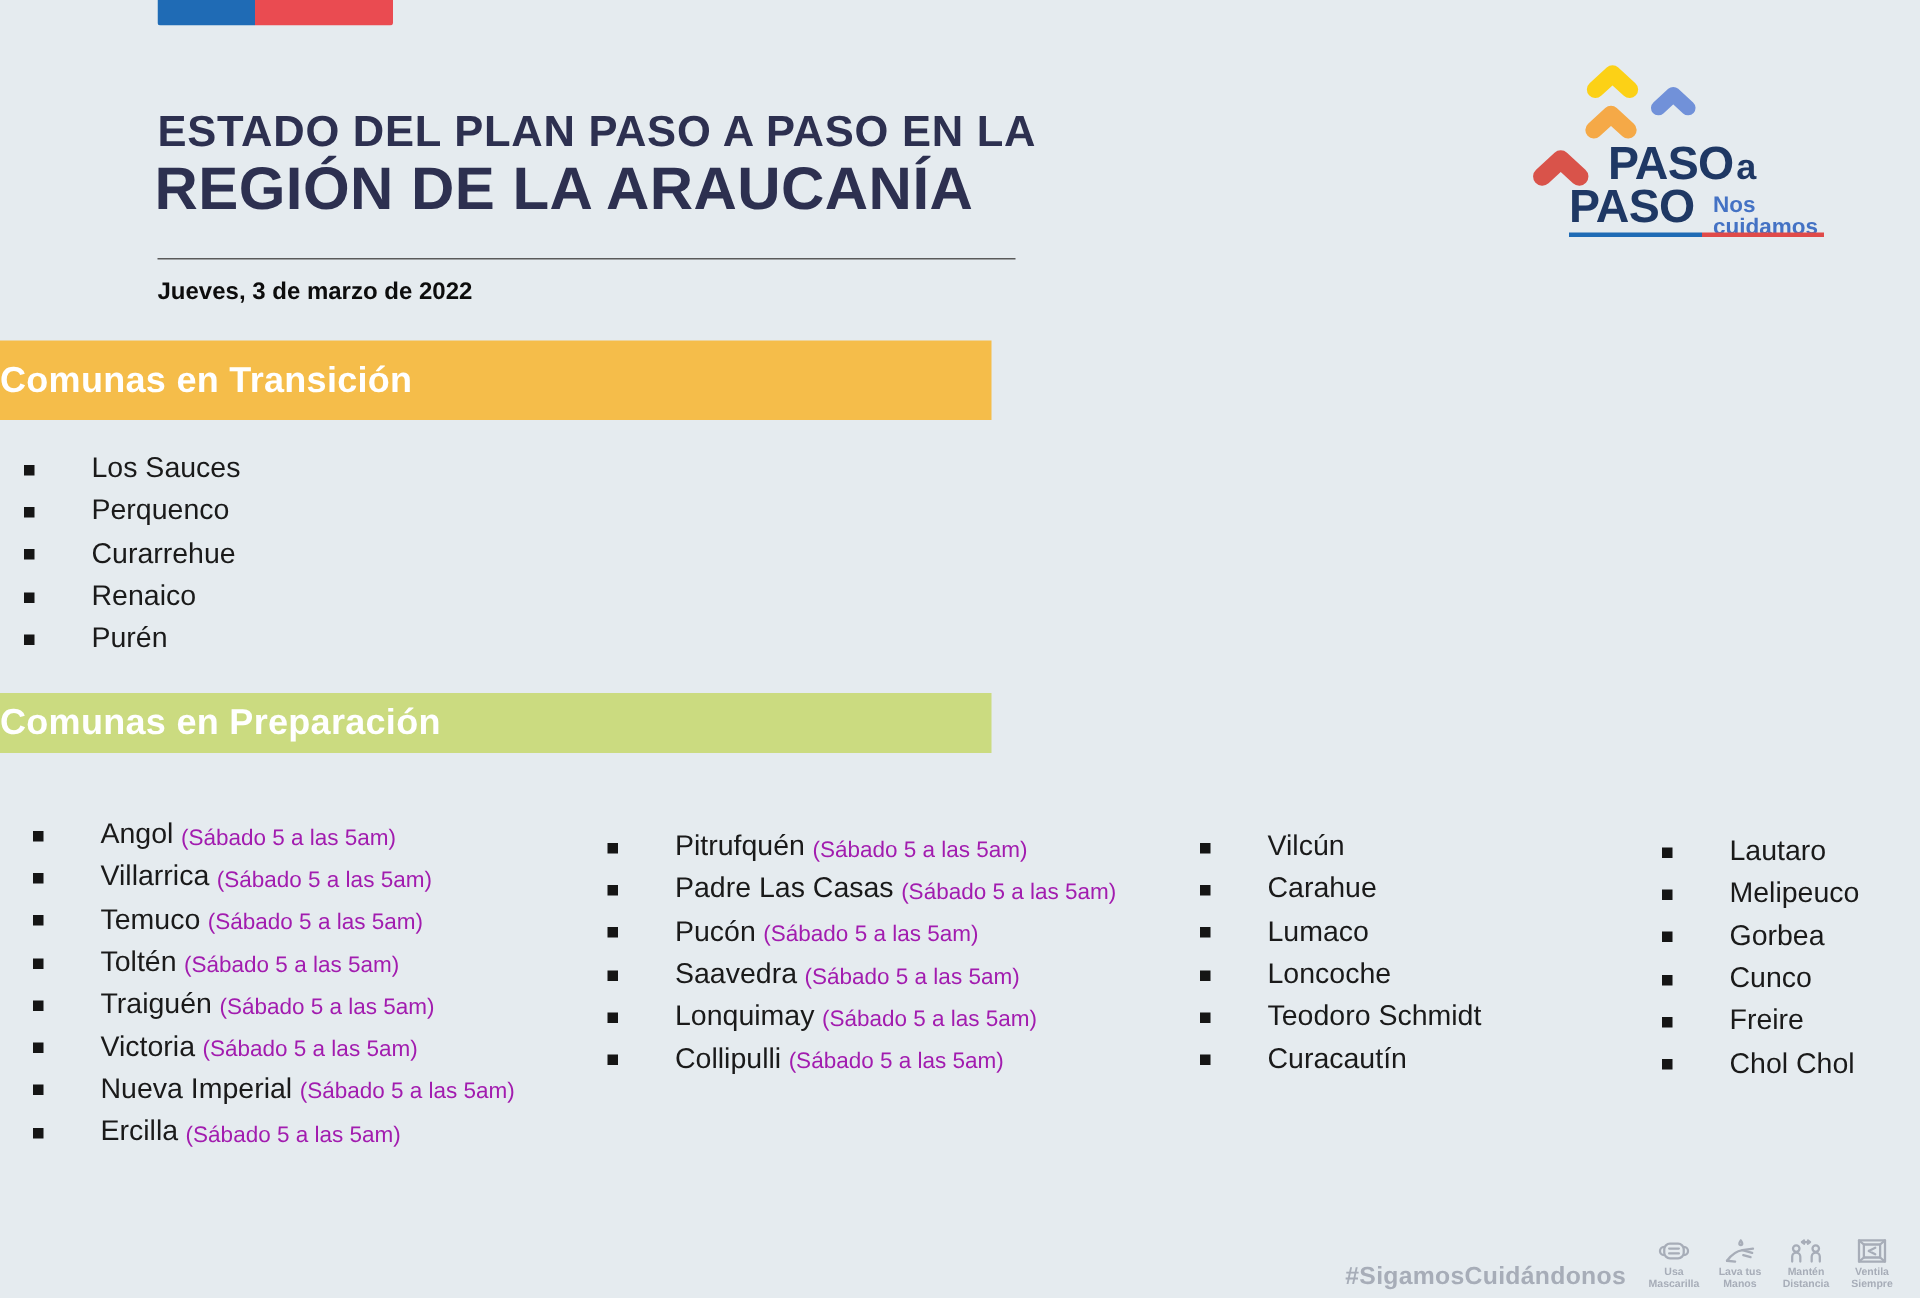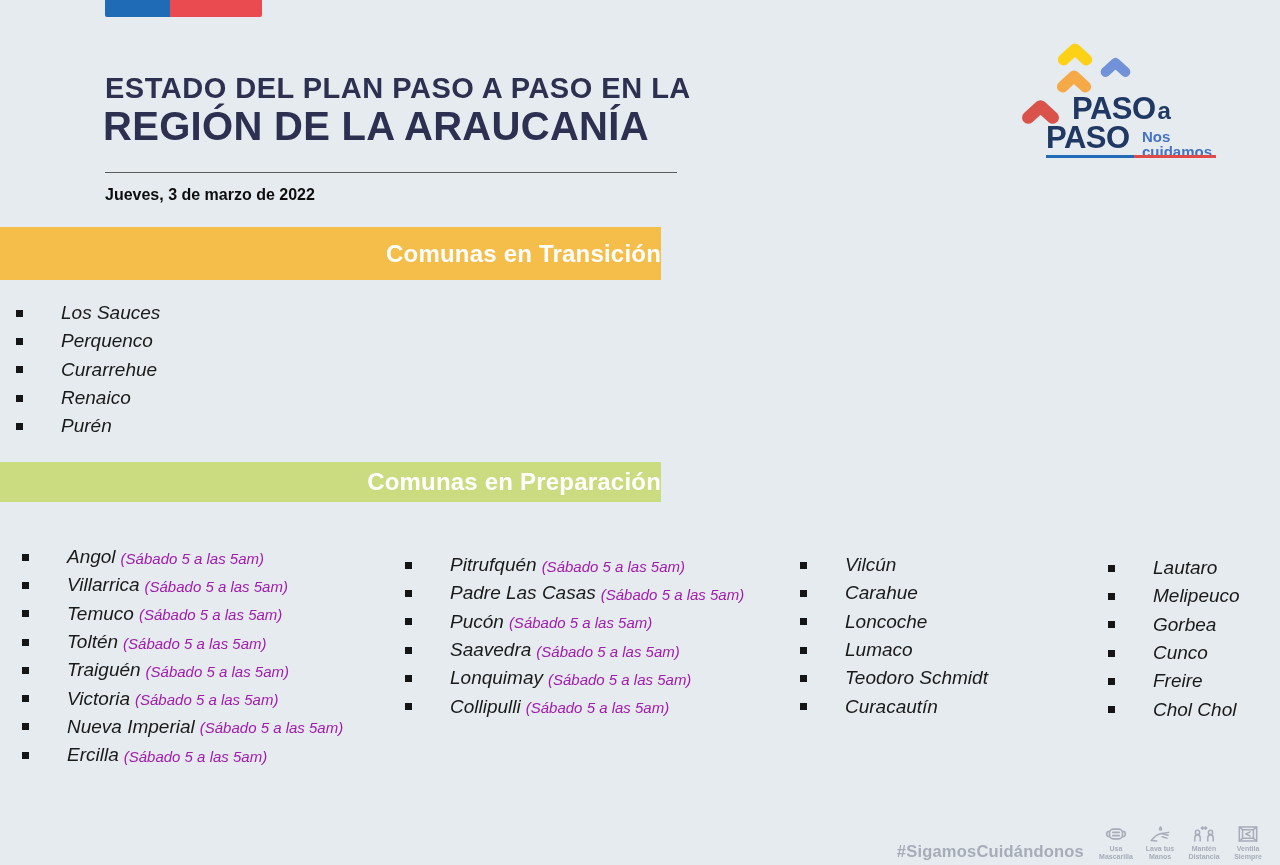--- a/index.html
+++ b/index.html
@@ -33,28 +33,28 @@
   .paso-line { position: absolute; color: #1F3864; font-weight: 800; white-space: nowrap; line-height: 28px; }
   .paso-line1 { left: 52px; top: 57px; }
   .paso-line2 { left: 26px; top: 86px; }
   .paso-word { font-size: 31px; letter-spacing: -0.5px; }
   .paso-a { font-size: 24px; margin-left: 2px; font-weight: 800; }
   .logo-tagline { position: absolute; left: 122px; top: 91px; font-size: 15px; font-weight: 700; color: #4472C4; line-height: 15px; white-space: nowrap; }
   .logo-underline { position: absolute; left: 26px; top: 117px; width: 170px; height: 3px;
     background: linear-gradient(to right, #1F6BB5 0 52%, #E04A49 52% 100%); }
 
   
-  .banner { position: absolute; left: 0; width: 661px; display: flex; align-items: center; justify-content: flex-end;
+  .banner { position: absolute; left: 0; width: 661px; display: flex; align-items: center; justify-content: flex-start;
     color: #ffffff; font-weight: 700; font-size: 24px; letter-spacing: 0.2px; }
   .banner-transition  { top: 227px; height: 53px; background: #F5BD4A; }
   .banner-preparation { top: 462px; height: 40px; background: #CBDB80; }
 
   
   .list { list-style: none; margin: 0; padding: 0; position: absolute; }
-  .list li { display: flex; align-items: center; height: 28.3px; font-style: italic; }
+  .list li { display: flex; align-items: center; height: 28.3px; }
   .bullet { width: 7px; height: 7px; background: #151515; flex: 0 0 7px; }
   .comuna-name { font-size: 19px; color: #1a1a1a; margin-left: 38px; white-space: nowrap; }
   .comuna-detail { font-size: 15px; color: #a21caf; margin-left: 5px; padding-top: 2px; white-space: nowrap; }
 
   .transition-list { left: 16px;  top: 299px; }
   .prep-col-0 { left: 22px;   top: 543px; }
   .prep-col-1 { left: 405px;  top: 551px; }
   .prep-col-2 { left: 800px;  top: 551px; }
   .prep-col-3 { left: 1108px; top: 554px; }
 
@@ -207,25 +207,25 @@
     <li>
       <span class="bullet"></span>
       <span class="comuna-name">Vilcún</span>
     </li>
     <li>
       <span class="bullet"></span>
       <span class="comuna-name">Carahue</span>
     </li>
     <li>
       <span class="bullet"></span>
+      <span class="comuna-name">Lumaco</span>
+    </li>
+    <li>
+      <span class="bullet"></span>
       <span class="comuna-name">Loncoche</span>
-    </li>
-    <li>
-      <span class="bullet"></span>
-      <span class="comuna-name">Lumaco</span>
     </li>
     <li>
       <span class="bullet"></span>
       <span class="comuna-name">Teodoro Schmidt</span>
     </li>
     <li>
       <span class="bullet"></span>
       <span class="comuna-name">Curacautín</span>
     </li>
   </ul>

